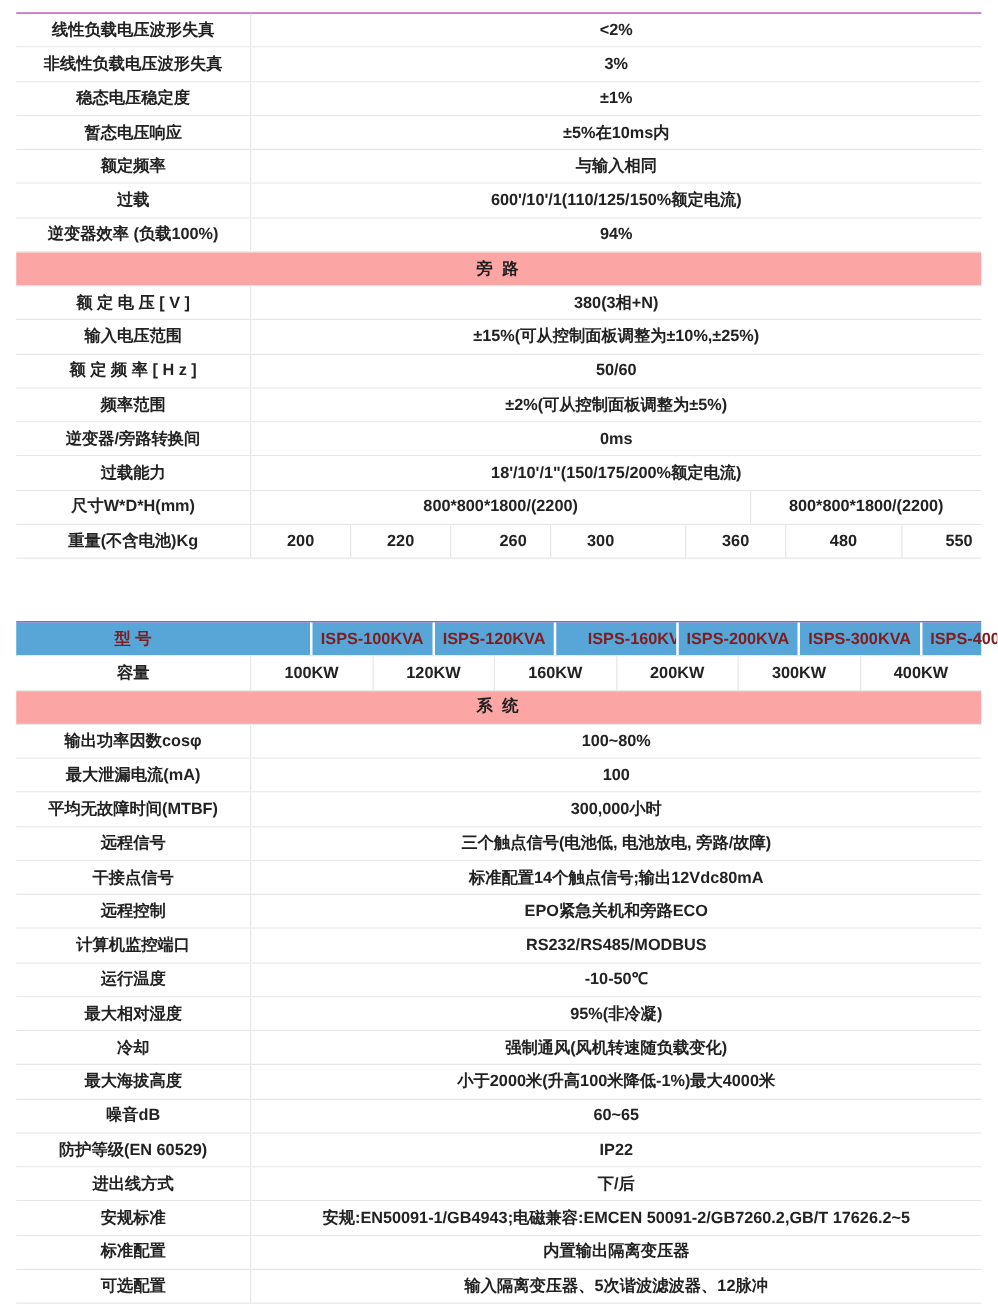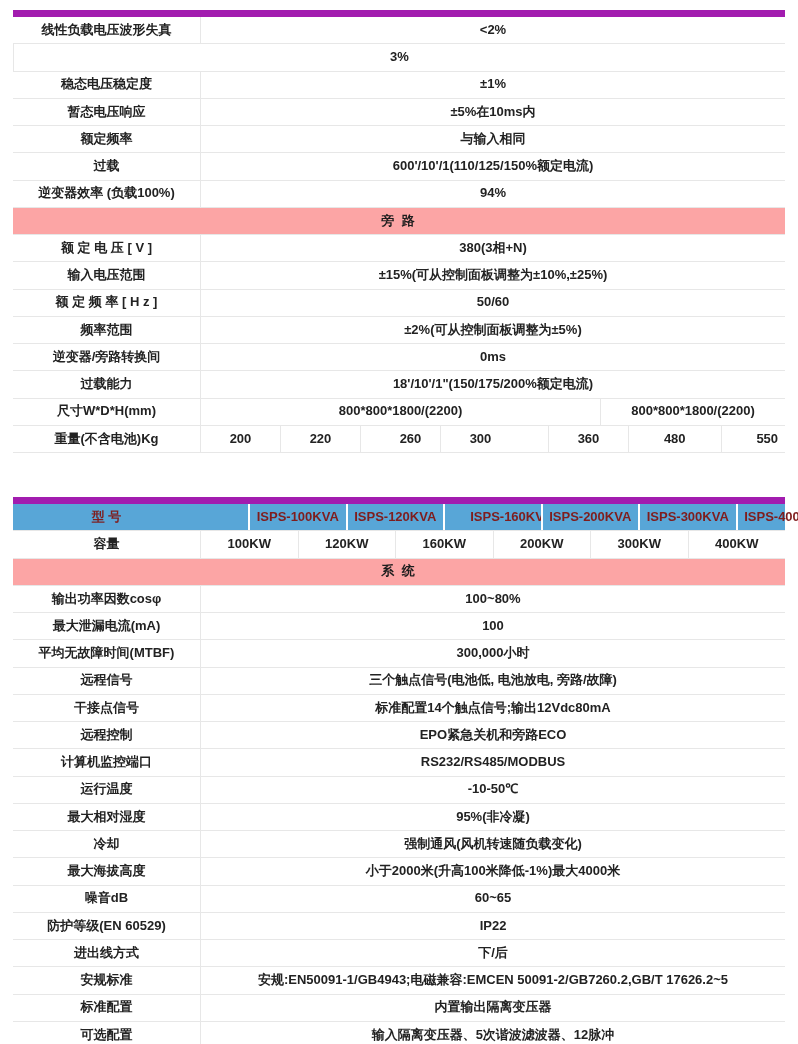--- a/index.html
+++ b/index.html
@@ -1,18 +1,18 @@
 <!DOCTYPE html>
 <html><head>
 <meta charset="utf-8">
 <style>
   html, body { margin:0; padding:0; background:#ffffff; }
   body { width:798px; height:1044px; font-family:"Liberation Sans", sans-serif; }
   .page { position:relative; width:798px; height:1044px; background:#ffffff; overflow:hidden; }
-  .tbl { position:absolute; left:13px; width:772px; border-top:7px solid #a21caf; }
+  .tbl { position:absolute; left:13px; width:772px; border-top:1px solid #a21caf; }
   #t1 { top:10px; }
   #t2 { top:497px; }
   .trow {
     display:flex; align-items:stretch;
     height:27.25px; box-sizing:border-box;
     border-bottom:1px solid #e7e7e7;
     background:#ffffff;
   }
   .cell {
     display:flex; align-items:center; justify-content:center;
@@ -32,20 +32,21 @@
 </head>
 <body>
 
 <div class="page">
   <div class="tbl" id="t1">
       <div class="trow">
         <div class="cell label">线性负载电压波形失真</div>
         <div class="cell val fullval">&lt;2%</div>
       </div>
       <div class="trow">
+        <div class="cell label">非线性负载电压波形失真</div>
         <div class="cell val fullval">3%</div>
       </div>
       <div class="trow">
         <div class="cell label">稳态电压稳定度</div>
         <div class="cell val fullval">±1%</div>
       </div>
       <div class="trow">
         <div class="cell label">暂态电压响应</div>
         <div class="cell val fullval">±5%在10ms内</div>
       </div>

